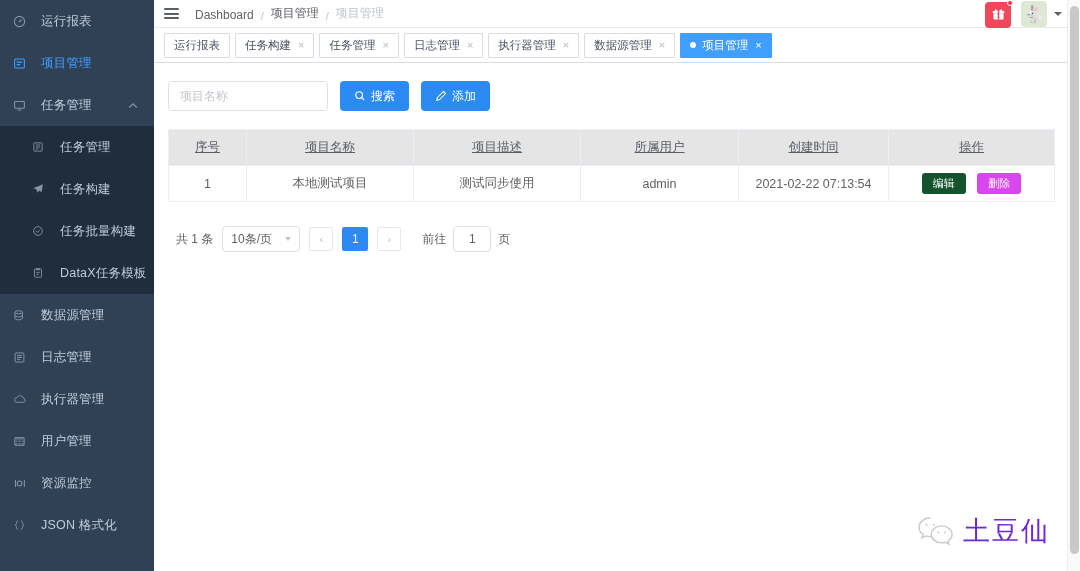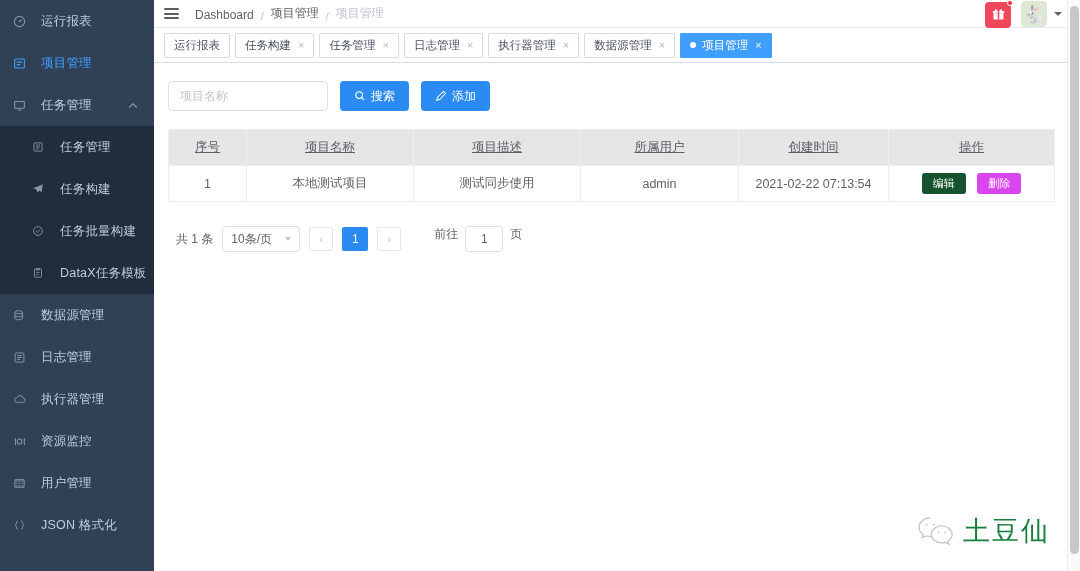--- a/index.html
+++ b/index.html
@@ -152,32 +152,32 @@
   .pg-arrow {
     width: 24px; height: 24px; border: 1px solid #e4e7ed; background: #fff;
     display: flex; align-items: center; justify-content: center;
     color: #c0c4cc; font-size: 11px; border-radius: 2px; cursor: pointer;
   }
   .pg-page {
     width: 26px; height: 24px; background: #2b8bf2; color: #fff;
     display: flex; align-items: center; justify-content: center;
     font-size: 12px; border-radius: 2px; cursor: pointer;
   }
-  .pg-jump { display: flex; align-items: flex-start; gap: 7px; margin-left: 24px; }
+  .pg-jump { display: flex; align-items: center; gap: 7px; margin-left: 12px; }
   .pg-jump-input {
     width: 38px; height: 26px; border: 1px solid #dcdfe6; border-radius: 4px;
     text-align: center; font-size: 12px; color: #606266; outline: none;
     font-family: inherit;
   }
 
   
   .watermark {
     position: absolute; right: 30px; bottom: 22px;
     display: flex; align-items: center; gap: 8px;
-    color: #15803d; font-size: 27px; letter-spacing: 2px;
+    color: #6d28d9; font-size: 27px; letter-spacing: 2px;
     user-select: none; pointer-events: none; margin-top: 35px;
   }
 
   
   .scrollbar-track {
     position: absolute; right: 0; top: 0; width: 13px; height: 571px;
     background: #fafafa; border-left: 1px solid #ededed;
   }
   .scrollbar-thumb {
     position: absolute; top: 6px; left: 2px; width: 9px; height: 548px;
@@ -292,38 +292,38 @@
       <span class="mi-icon">
         <svg width="14" height="13" viewBox="0 0 18 14" fill="none" stroke="currentColor" stroke-width="1.2">
           <path d="M4.6 10.6h8.1a2.7 2.7 0 00.3-5.4 4 4 0 00-7.7-.7 2.9 2.9 0 00-.7 6.1z"></path>
         </svg>
       </span>
       <span class="mi-label">执行器管理</span>
     </div>
 
     <div class="menu-item">
       <span class="mi-icon">
+        <svg width="13" height="13" viewBox="0 0 16 16" fill="none" stroke="currentColor" stroke-width="1.1">
+          <rect x="2.2" y="3.2" width="11.6" height="9.6" rx=".8" fill="currentColor" opacity=".55" stroke="none"></rect>
+          <rect x="2.2" y="3.2" width="11.6" height="9.6" rx=".8"></rect>
+          <path d="M2.2 6.2h11.6M2.2 9.2h11.6M6 6.2v6.6M10 6.2v6.6" stroke="#304156" stroke-width="1"></path>
+        </svg>
+      </span>
+      <span class="mi-label">用户管理</span>
+    </div>
+
+    <div class="menu-item">
+      <span class="mi-icon">
         <svg width="14" height="11" viewBox="0 0 18 12" fill="none" stroke="currentColor" stroke-width="1.3">
           <path d="M3.2 1.4v9.2"></path>
             <circle cx="8.4" cy="6" r="3.1"></circle>
             <path d="M14.6 1.4v9.2"></path>
         </svg>
       </span>
       <span class="mi-label">资源监控</span>
-    </div>
-
-    <div class="menu-item">
-      <span class="mi-icon">
-        <svg width="13" height="13" viewBox="0 0 16 16" fill="none" stroke="currentColor" stroke-width="1.1">
-          <rect x="2.2" y="3.2" width="11.6" height="9.6" rx=".8" fill="currentColor" opacity=".55" stroke="none"></rect>
-          <rect x="2.2" y="3.2" width="11.6" height="9.6" rx=".8"></rect>
-          <path d="M2.2 6.2h11.6M2.2 9.2h11.6M6 6.2v6.6M10 6.2v6.6" stroke="#304156" stroke-width="1"></path>
-        </svg>
-      </span>
-      <span class="mi-label">用户管理</span>
     </div>
 
     <div class="menu-item">
       <span class="mi-icon">
         <svg width="13" height="13" viewBox="0 0 16 16" fill="none" stroke="currentColor" stroke-width="1.2">
           <path d="M6.2 2.6c-1.6 0-1.8.8-1.8 2.2 0 1.3-.3 2.1-1.4 2.2v1.1c1.1.1 1.4.9 1.4 2.2 0 1.4.2 2.1 1.8 2.1"></path>
           <path d="M9.8 2.6c1.6 0 1.8.8 1.8 2.2 0 1.3.3 2.1 1.4 2.2v1.1c-1.1.1-1.4.9-1.4 2.2 0 1.4-.2 2.1-1.8 2.1"></path>
         </svg>
       </span>
       <span class="mi-label">JSON 格式化</span>

